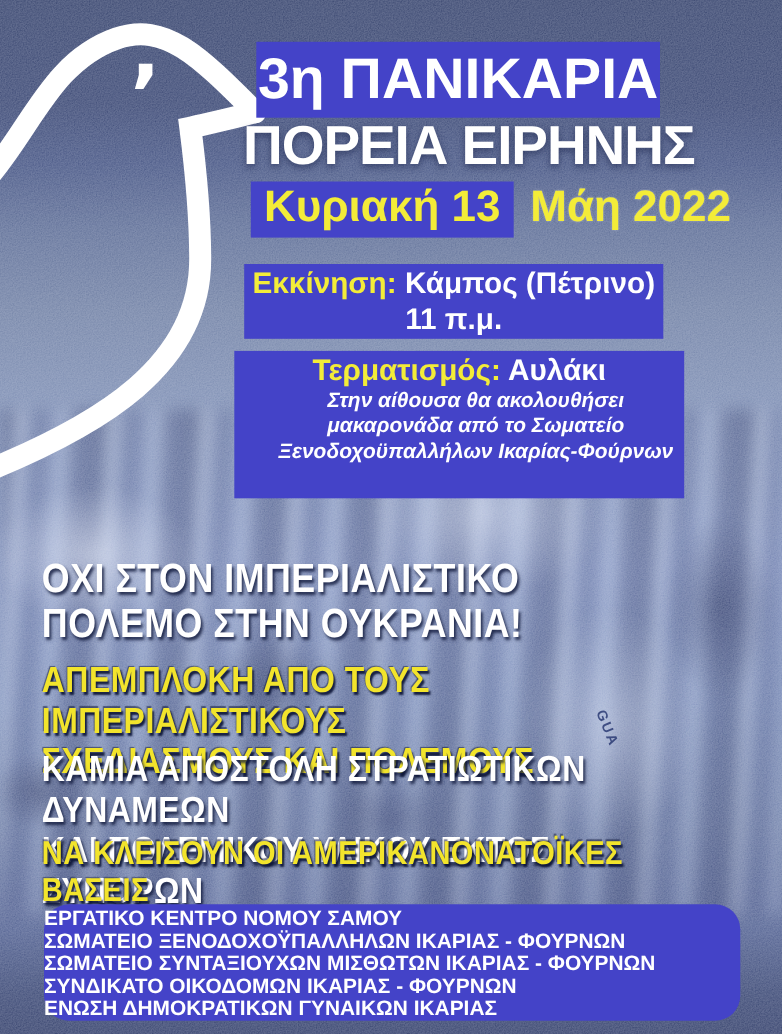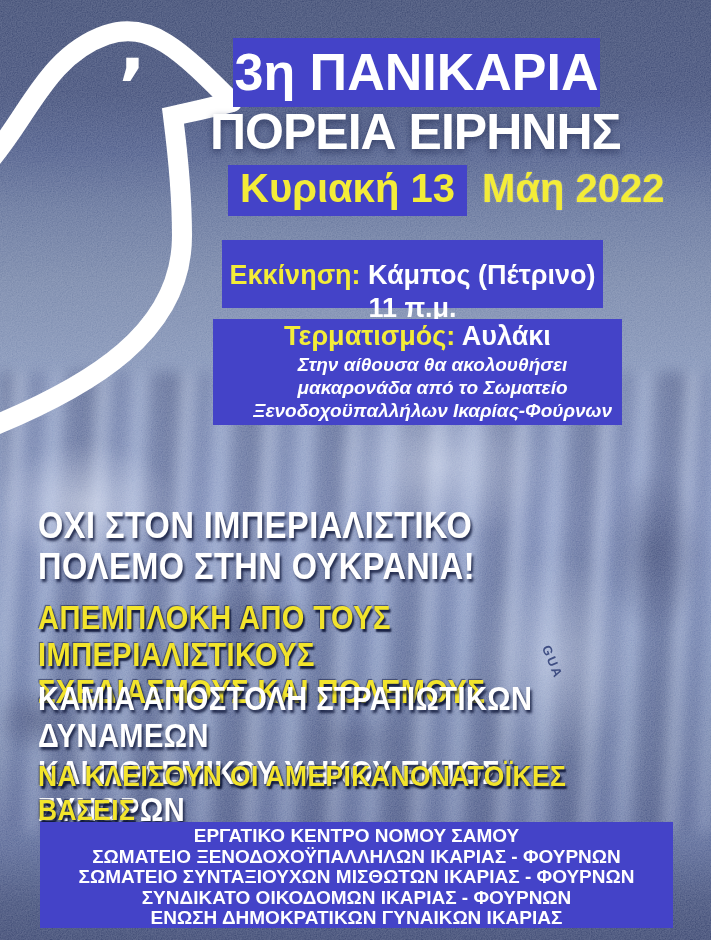--- a/index.html
+++ b/index.html
@@ -38,60 +38,60 @@
     position:absolute; left:553px; top:643px; font-size:13px; font-weight:bold;
     color:#23336e; letter-spacing:2px; transform:rotate(68deg); transform-origin:0 0;
     opacity:.8;
   }
   .bluebox{ background:#4443c8; position:absolute; color:#fff; }
   .title-box{
     left:233px; top:38px; width:367px; height:69px; text-align:center;
     font-size:52px; font-weight:bold; line-height:69px; letter-spacing:0px;
   }
   .subtitle{
-    position:absolute; left:210px; top:103px; width:480px;
+    position:absolute; left:221px; top:103px; width:480px;
     font-size:50px; font-weight:bold; color:#fff; letter-spacing:-1px;
     text-shadow:0 3px 7px rgba(18,28,66,.55);
     white-space:nowrap;
   }
   .date-row{
     position:absolute; left:228px; top:165px; font-size:40px; font-weight:bold;
     color:#f3ec38; white-space:nowrap;
   }
   .date-boxed{ background:#4443c8; display:inline-block; padding:1px 12px 5px 12px; }
   .date-rest{ margin-left:4px; text-shadow:0 0 2px rgba(255,255,255,.4); }
   .start-box{
     left:222px; top:240px; width:381px; height:68px; text-align:center;
-    font-size:27px; font-weight:bold; line-height:33px; padding-top:19px;
+    font-size:27px; font-weight:bold; line-height:33px; padding-top:1px;
     box-sizing:border-box;
   }
   .finish-box{
-    left:213px; top:319px; width:409px; height:106px; text-align:center;
+    left:213px; top:319px; width:409px; height:134px; text-align:center;
     font-size:27px; font-weight:bold; line-height:31px; padding-top:2px;
     box-sizing:border-box;
   }
   .label-yellow{ color:#f3ec38; }
   .finish-note{
     font-size:19px; font-style:italic; font-weight:bold; line-height:23px;
     margin-top:1px; padding:0 6px;margin-left:30px;
   }
   .slogan{
     position:absolute; left:38px; font-weight:bold; white-space:pre-line;
     transform:scaleX(.88); transform-origin:0 0; letter-spacing:.5px; line-height:1.12;
   }
   .slogan.white{ color:#fff; text-shadow:2px 3px 3px rgba(14,22,56,.85); }
   .slogan.yellow{ color:#f2e42c;
     text-shadow:2px 3px 2px rgba(14,22,56,.95), -1px -1px 1px rgba(14,22,56,.55); }
   .slogan1{ top:505px; font-size:37px; }
   .slogan2{ top:600px; font-size:33px; }
   .slogan3{ top:681px; font-size:33px; }
   .slogan4{ top:759px; font-size:30px; }
   .orgs-box{
-    left:40px; top:822px; width:633px; height:106px; text-align:center;
-    padding-top:4px; box-sizing:border-box;
+    left:40px; top:822px; width:633px; height:106px; 
+    padding-top:4px; box-sizing:border-box;border-radius:23px;
   }
   .org-line{ font-size:19px; font-weight:bold; line-height:20.5px; color:#fff; }
 </style>
 </head>
 <body>
 
 <div class="poster">
 
   <div class="photo-streaks"></div>
   <div class="photo-blobs"></div>

